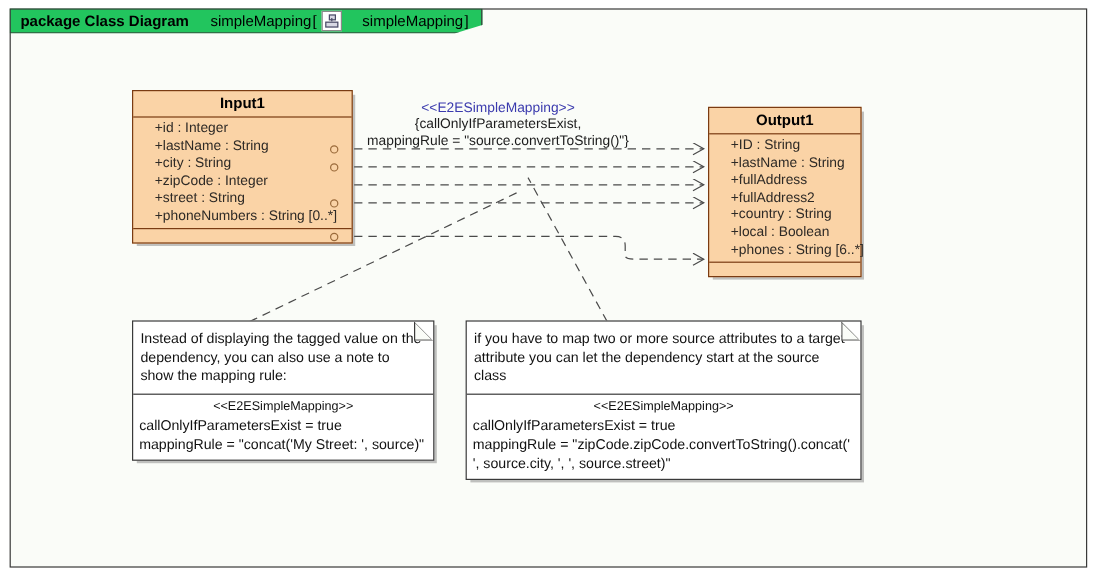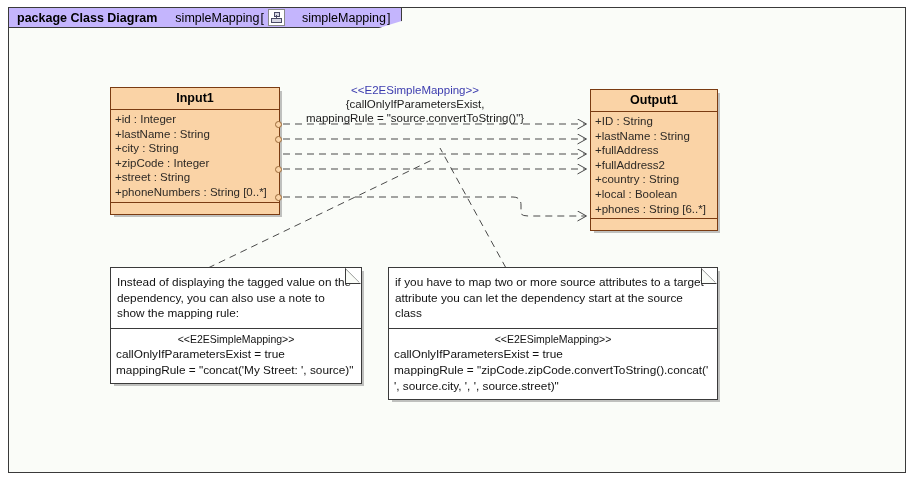--- a/index.html
+++ b/index.html
@@ -30,21 +30,21 @@
     background: #fafcf8;
     box-sizing: border-box;
   }
 
   .pkg-tab {
     position: absolute;
     left: 8px;
     top: 7px;
     height: 21px;
     padding: 0 10px 0 8px;
-    background: #c4b5fd;
+    background: #22c55e;
     border: 1px solid #3a3a3a;
     box-sizing: border-box;
     display: flex;
     align-items: center;
     font-size: 12.5px;
     color: #000000;
     white-space: nowrap;
     -webkit-clip-path: polygon(0 0, 100% 0, 100% 65%, 94% 100%, 0 100%);
     clip-path: polygon(0 0, 100% 0, 100% 65%, 94% 100%, 0 100%);
     z-index: 6;
@@ -112,20 +112,21 @@
   .uml-attrs {
     border-bottom: 1px solid #7a3b12;
     padding: 2px 0 2px 0;
   }
   .uml-attr {
     font-size: 11.5px;
     color: #2e2a26;
     line-height: 14.6px;
     padding: 0 3px 0 4px;
     white-space: nowrap;
+    margin-left: 14px;
   }
   .uml-ops {
     height: 11px;
   }
 
   
   .port {
     position: absolute;
     width: 5px;
     height: 5px;
@@ -250,21 +251,21 @@
       <line x1="283" y1="169" x2="586" y2="169" marker-end="url(#openArrow)"></line>
 
       <path d="M283,197 L513,197 Q521,197 521,205 L521,213 Q521,216 529,216 L586,216" marker-end="url(#openArrow)"></path>
 
       <line x1="208" y1="268" x2="432" y2="160"></line>
 
       <line x1="506" y1="268" x2="440" y2="148"></line>
     </g>
   </svg>
 
-  <div class="uml-class" style="left:110px; top:87px; width:170px;">
+  <div class="uml-class" style="left:110px; top:75px; width:184px;">
     <div class="uml-name">Input1</div>
     <div class="uml-attrs">
       <div class="uml-attr">+id : Integer</div>
       <div class="uml-attr">+lastName : String</div>
       <div class="uml-attr">+city : String</div>
       <div class="uml-attr">+zipCode : Integer</div>
       <div class="uml-attr">+street : String</div>
       <div class="uml-attr">+phoneNumbers : String [0..*]</div>
     </div>
     <div class="uml-ops"></div>

